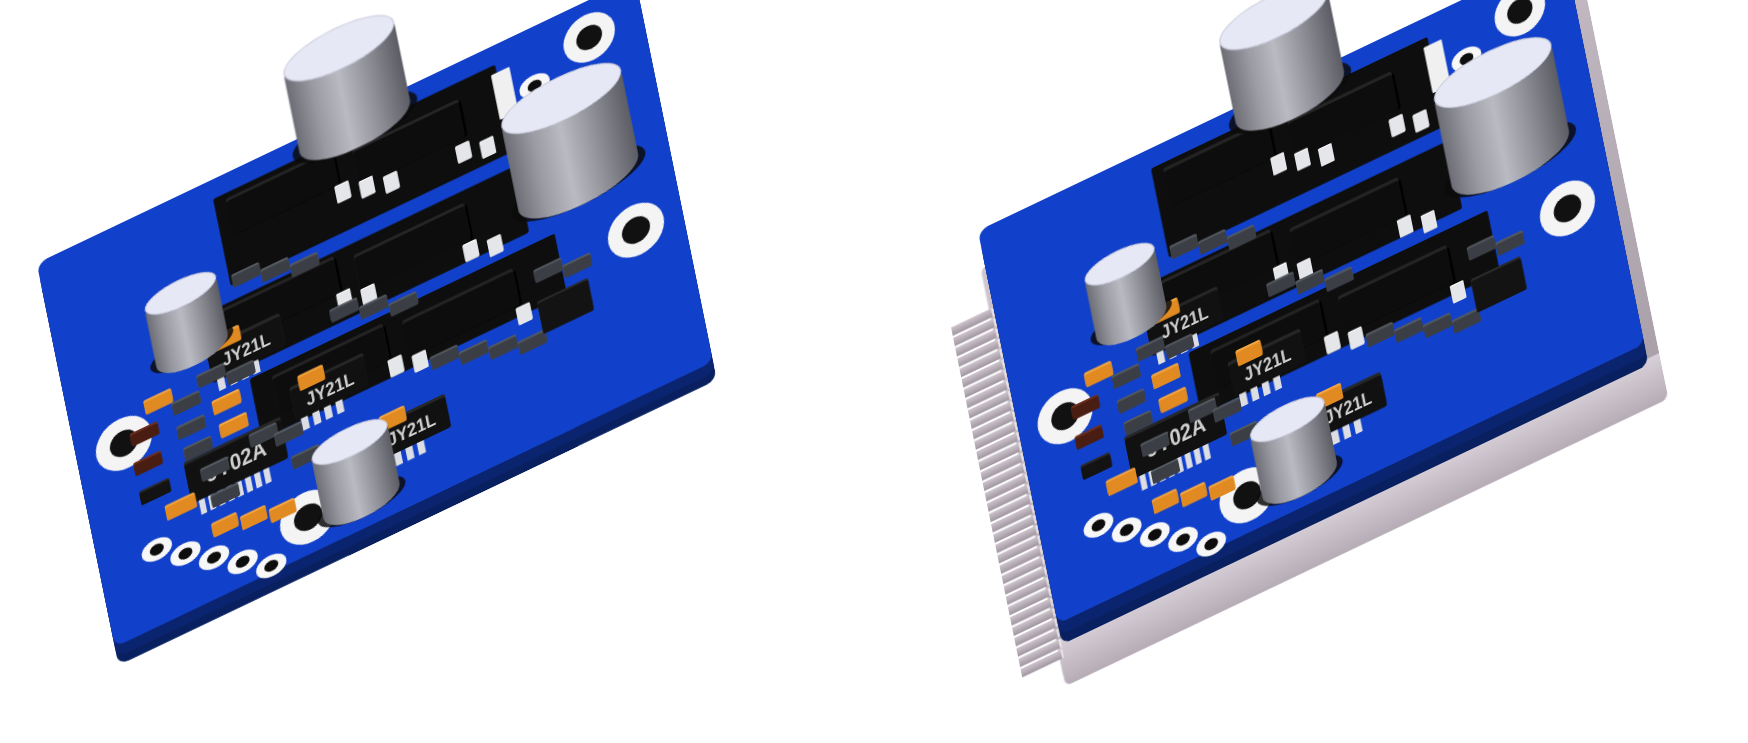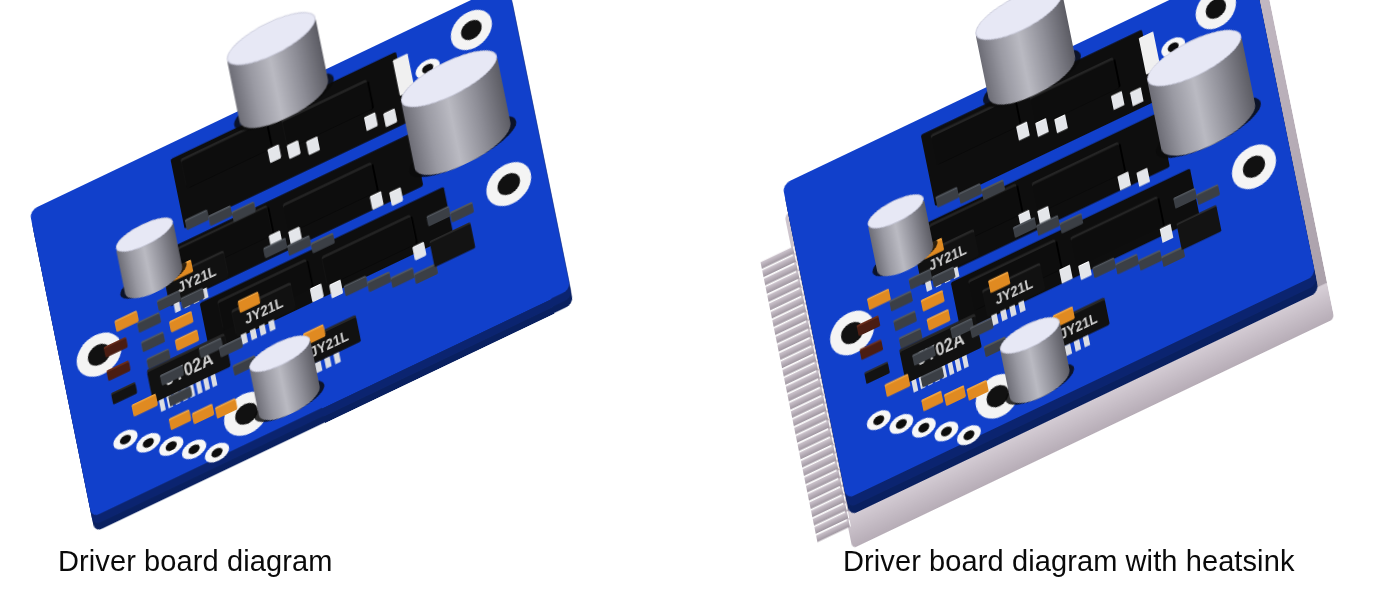--- a/index.html
+++ b/index.html
@@ -358,21 +358,20 @@
           <div class="cap" style="left:186px;top:282px;width:66px;height:88px;">
             <div class="shadow" style="left:-5px;top:58px;width:76px;height:30px;"></div>
             <div class="body" style="height:72px;"></div>
             <div class="top" style="height:28px;"></div>
           </div>
 
         </div>
       </div>
     </div>
 
-    <div class="caption" style="left:58px;top:545px;">Driver board diagram</div>
   </div>
 
   <div class="panel" style="left:699px;top:0px;width:699px;height:594px;">
 
     <div class="scene" style="left:0px;top:0px;width:699px;height:520px;">
 
       <div class="board" style="left:90px;top:40px;width:520px;height:380px;
                   transform: rotate(-25.5deg) skewX(-14deg) scale(1.00,0.82);
                   transform-origin:50% 50%;">
 
@@ -606,16 +605,15 @@
           <div class="cap" style="left:186px;top:282px;width:66px;height:88px;">
             <div class="shadow" style="left:-5px;top:58px;width:76px;height:30px;"></div>
             <div class="body" style="height:72px;"></div>
             <div class="top" style="height:28px;"></div>
           </div>
 
         </div>
       </div>
     </div>
 
-    <div class="caption" style="left:144px;top:545px;">Driver board diagram with heatsink</div>
   </div>
 
 </div>
 
 </body></html>

